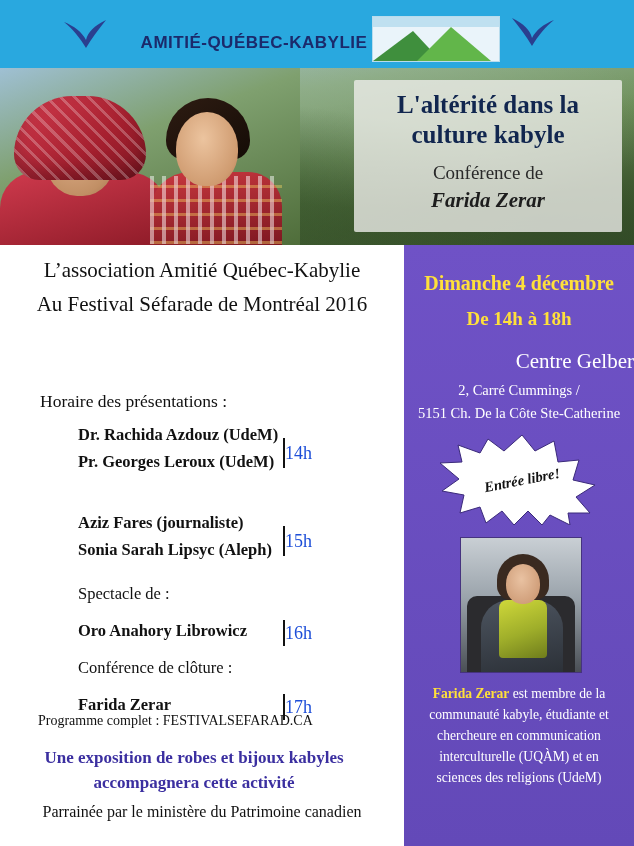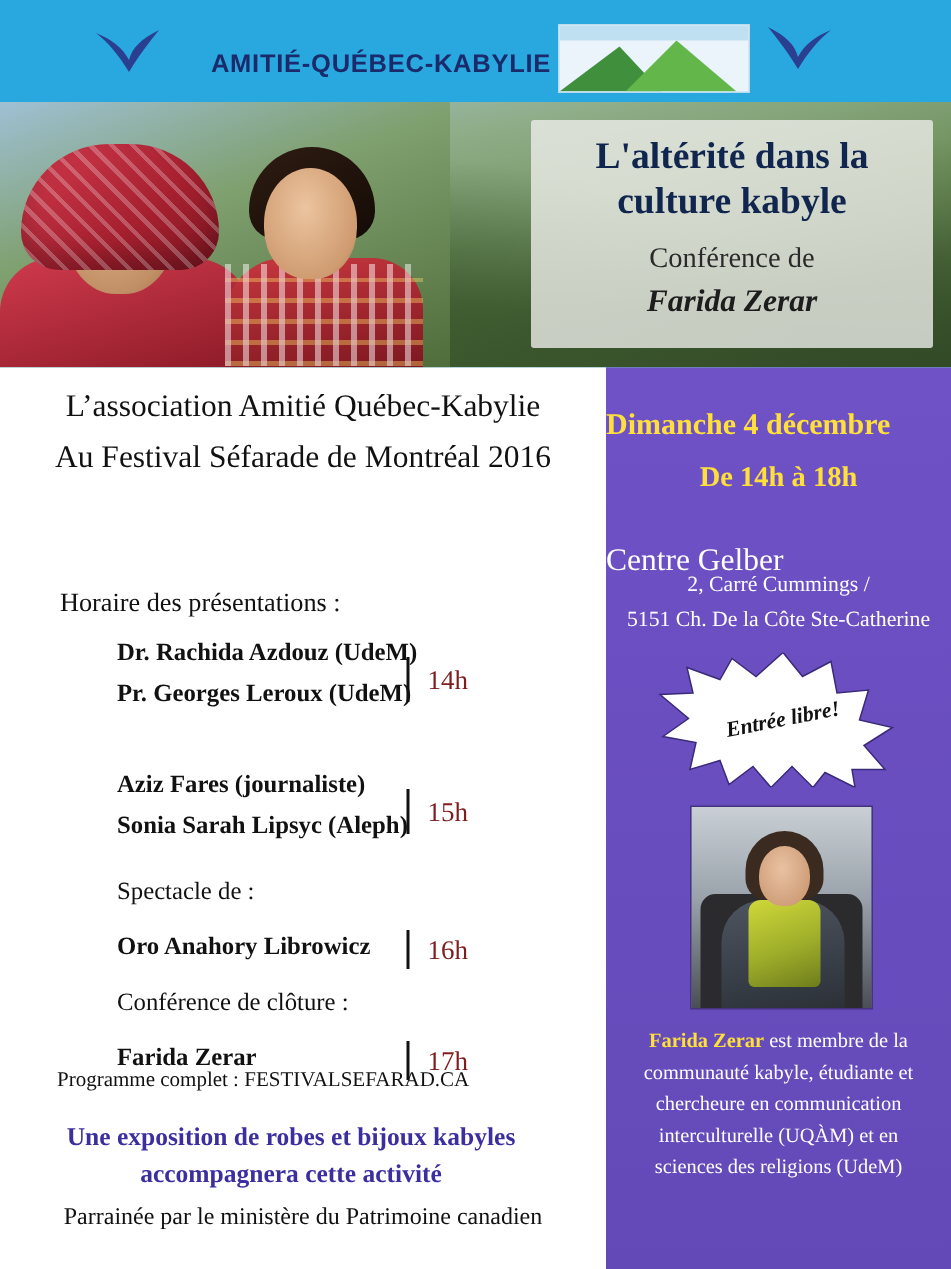--- a/index.html
+++ b/index.html
@@ -59,21 +59,21 @@
     width: 46px; height: 34px;
   }
 
   
   .photo-strip {
     position: absolute;
     left: 0; top: 68px;
     width: 634px;
     height: 177px;
     overflow: hidden;
-    background: #0ea5e9;
+    background: #d946ef;
   }
   .mountain-bg {
     position: absolute;
     inset: 0;
     background:
       linear-gradient(170deg, #a9c7d8 0%, #8fae8a 26%, #6d8f59 52%, #4e6b3d 78%, #3c5730 100%);
   }
   .mountain-tex {
     position: absolute;
     inset: 0;
@@ -253,22 +253,21 @@
     font-size: 16.5px;
     line-height: 26px;
     color: #111;
   }
   .sched-time {
     position: absolute;
     right: 66px;
     top: 50%;
     transform: translateY(-50%);
     font-size: 18px;
-    color: #7f1d1d;
-    padding-left: 12px;
+    color: #1d4ed8;
     border-left: 2px solid #111;
     height: 30px;
     line-height: 30px;
   }
   .sched-time.one {
     height: 26px;
     line-height: 26px;
   }
 
   .prog-complet {
@@ -303,42 +302,41 @@
     width: 230px;
     height: 601px;
     background: #6a4fbf;
     background: linear-gradient(180deg,#6f52c6 0%,#6349b8 100%);
     overflow: hidden;
   }
   .r-date {
     position: absolute;
     left: 0; top: 27px;
     width: 230px;
-    text-align: left;
+    text-align: center;
     font-size: 20px;
     font-weight: bold;
     color: #ffe03a;
   }
   .r-hours {
     position: absolute;
     left: 0; top: 63px;
     width: 230px;
     text-align: center;
     font-size: 19px;
     font-weight: bold;
     color: #ffe03a;
   }
   .r-venue {
     position: absolute;
     left: 0; top: 104px;
     width: 230px;
-    text-align: left;
+    text-align: right;
     font-size: 21px;
     color: #ffffff;
-    margin-top: 12px;
   }
   .r-addr1 {
     position: absolute;
     left: 0; top: 137px;
     width: 230px;
     text-align: center;
     font-size: 14.5px;
     color: #ffffff;
   }
   .r-addr2 {

